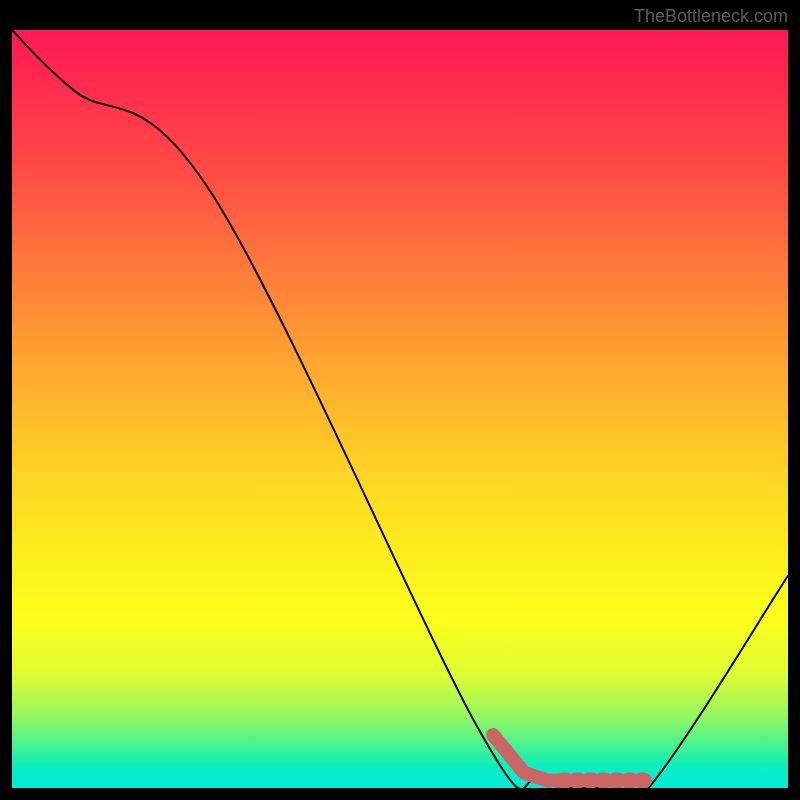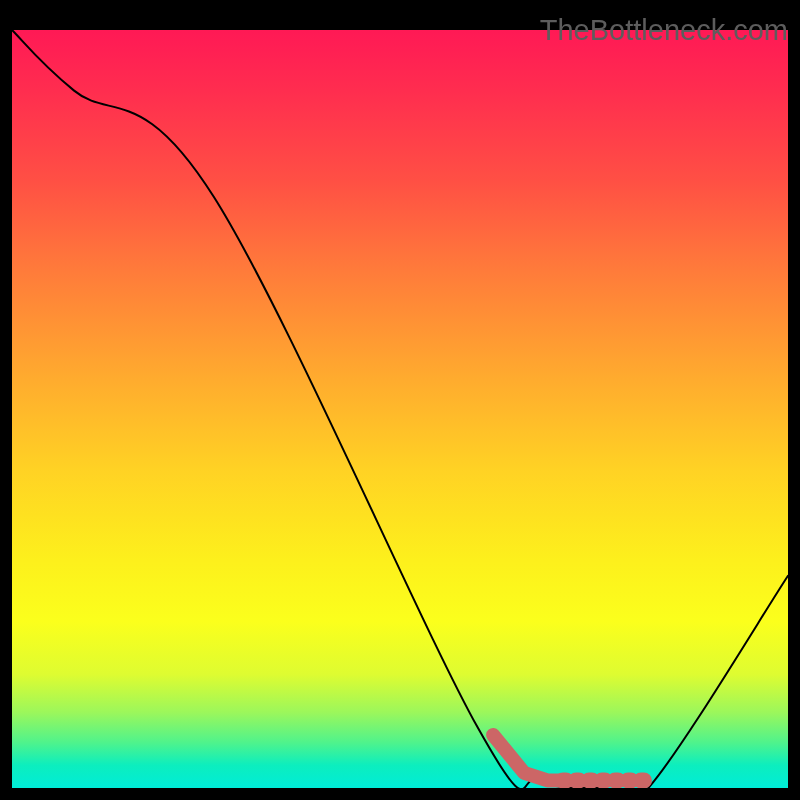--- a/index.html
+++ b/index.html
@@ -6,24 +6,24 @@
     margin: 0;
     padding: 0;
     width: 800px;
     height: 800px;
     background: #000;
     position: relative;
     font-family: Arial, sans-serif;
   }
   .watermark {
     position: absolute;
-    top: 14px;
+    top: 6px;
     right: 12px;
     color: #5d5d5d;
-    font-size: 29px;
+    font-size: 18px;
     font-weight: 500;
     z-index: 10;
   }
   .plot-area {
     position: absolute;
     top: 30px;
     left: 12px;
     width: 776px;
     height: 758px;
   }

